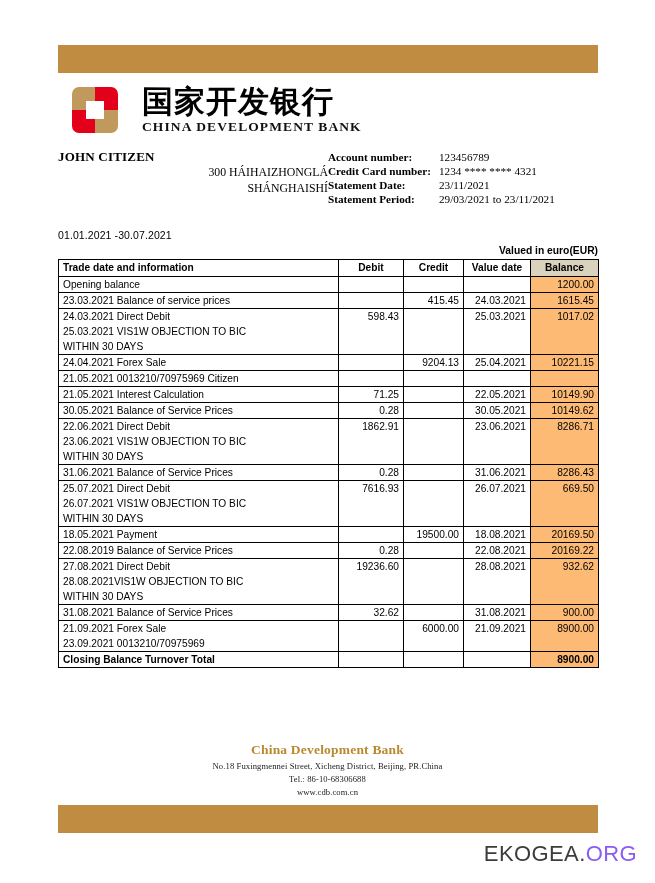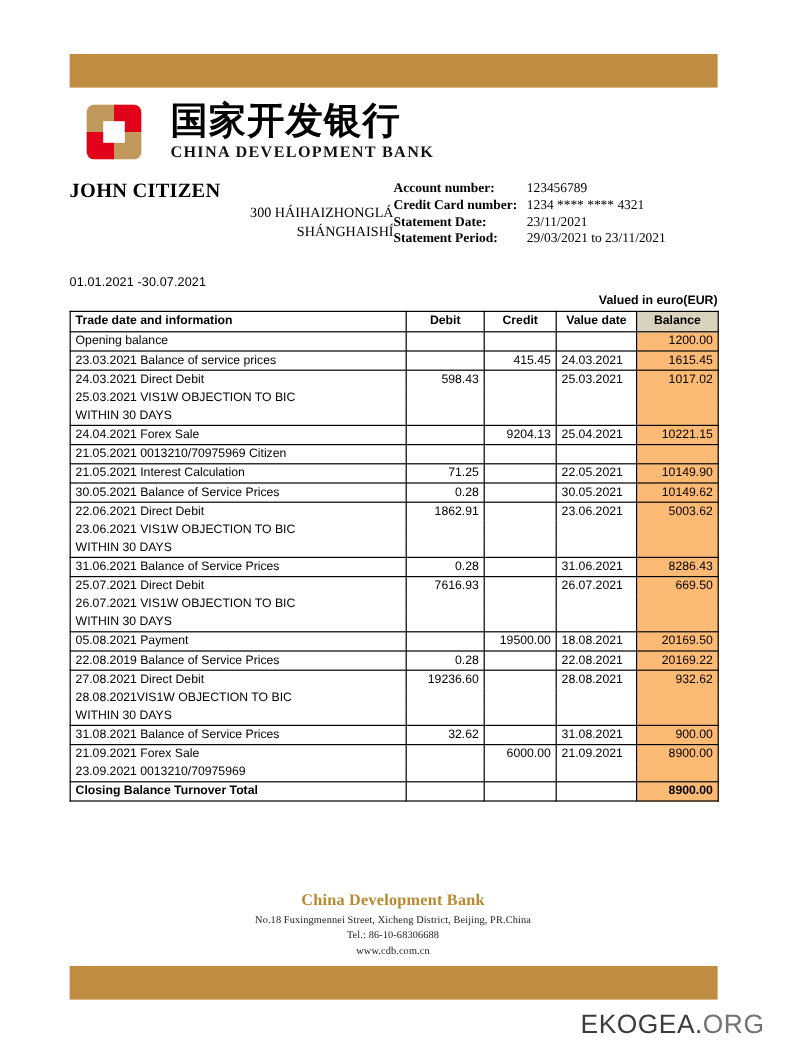--- a/index.html
+++ b/index.html
@@ -89,21 +89,21 @@
     top: 148px;
     width: 545px;
     display: flex;
   }
   .addr {
     width: 270px;
     font-family: "Liberation Serif", serif;
     line-height: 1.32;
   }
   .addr .name {
-    font-size: 17px;
+    font-size: 13px;
     font-weight: 700;
     letter-spacing: .2px;
     display: block;
   }
   .addr .line {
     font-size: 11.8px;
     display: block;
     text-align: right;
   }
   .acct {
@@ -163,21 +163,21 @@
     line-height: 13px;
   }
   table.stmt thead th {
     font-weight: 700;
     text-align: center;
     height: 14px;
   }
   table.stmt thead th.info { text-align: left; }
   td.info { text-align: left; }
   td.num  { text-align: right; }
-  td.vdate{ text-align: left; }
+  td.vdate{ text-align: right; }
   td.bal  { text-align: right; background: #fdba74; }
   th.bal  { background: #d9d2bd; }
   tr.total td { font-weight: 700; margin-top: 22px; }
 
   
   .footer {
     position: absolute;
     left: 0;
     top: 742px;
     width: 655px;
@@ -203,21 +203,21 @@
   
   .watermark {
     position: absolute;
     right: 18px;
     top: 841px;
     font-size: 22px;
     letter-spacing: .4px;
     font-family: "Liberation Sans", sans-serif;
   }
   .watermark .dark  { color: #3c3c3c; }
-  .watermark .green { color: #737373; text-align: right; }
+  .watermark .green { color: #8b5cf6; text-align: right; }
 </style>
 </head>
 <body>
 
 <div class="gold-bar top"></div>
 
 <div class="header">
   <div class="logo-row">
     <div class="logo-mark">
       <i class="q1"></i>
@@ -330,21 +330,21 @@
           <td class="num">0.28</td>
           <td class="num"></td>
           <td class="vdate">30.05.2021</td>
           <td class="bal">10149.62</td>
         </tr>
         <tr>
           <td class="info" style="border-bottom: none;">22.06.2021 Direct Debit</td>
           <td class="num" rowspan="3">1862.91</td>
           <td class="num" rowspan="3"></td>
           <td class="vdate" rowspan="3">23.06.2021</td>
-          <td class="bal" rowspan="3">5003.62</td>
+          <td class="bal" rowspan="3">8286.71</td>
         </tr>
         <tr>
           <td class="info" style="border-top: none; border-bottom: none;">23.06.2021 VIS1W OBJECTION TO BIC</td>
         </tr>
         <tr>
           <td class="info" style="border-top: none;">WITHIN 30 DAYS</td>
         </tr>
         <tr>
           <td class="info">31.06.2021 Balance of Service Prices</td>
           <td class="num">0.28</td>
@@ -359,21 +359,21 @@
           <td class="vdate" rowspan="3">26.07.2021</td>
           <td class="bal" rowspan="3">669.50</td>
         </tr>
         <tr>
           <td class="info" style="border-top: none; border-bottom: none;">26.07.2021 VIS1W OBJECTION TO BIC</td>
         </tr>
         <tr>
           <td class="info" style="border-top: none;">WITHIN 30 DAYS</td>
         </tr>
         <tr>
-          <td class="info">05.08.2021 Payment</td>
+          <td class="info">18.05.2021 Payment</td>
           <td class="num"></td>
           <td class="num">19500.00</td>
           <td class="vdate">18.08.2021</td>
           <td class="bal">20169.50</td>
         </tr>
         <tr>
           <td class="info">22.08.2019 Balance of Service Prices</td>
           <td class="num">0.28</td>
           <td class="num"></td>
           <td class="vdate">22.08.2021</td>

